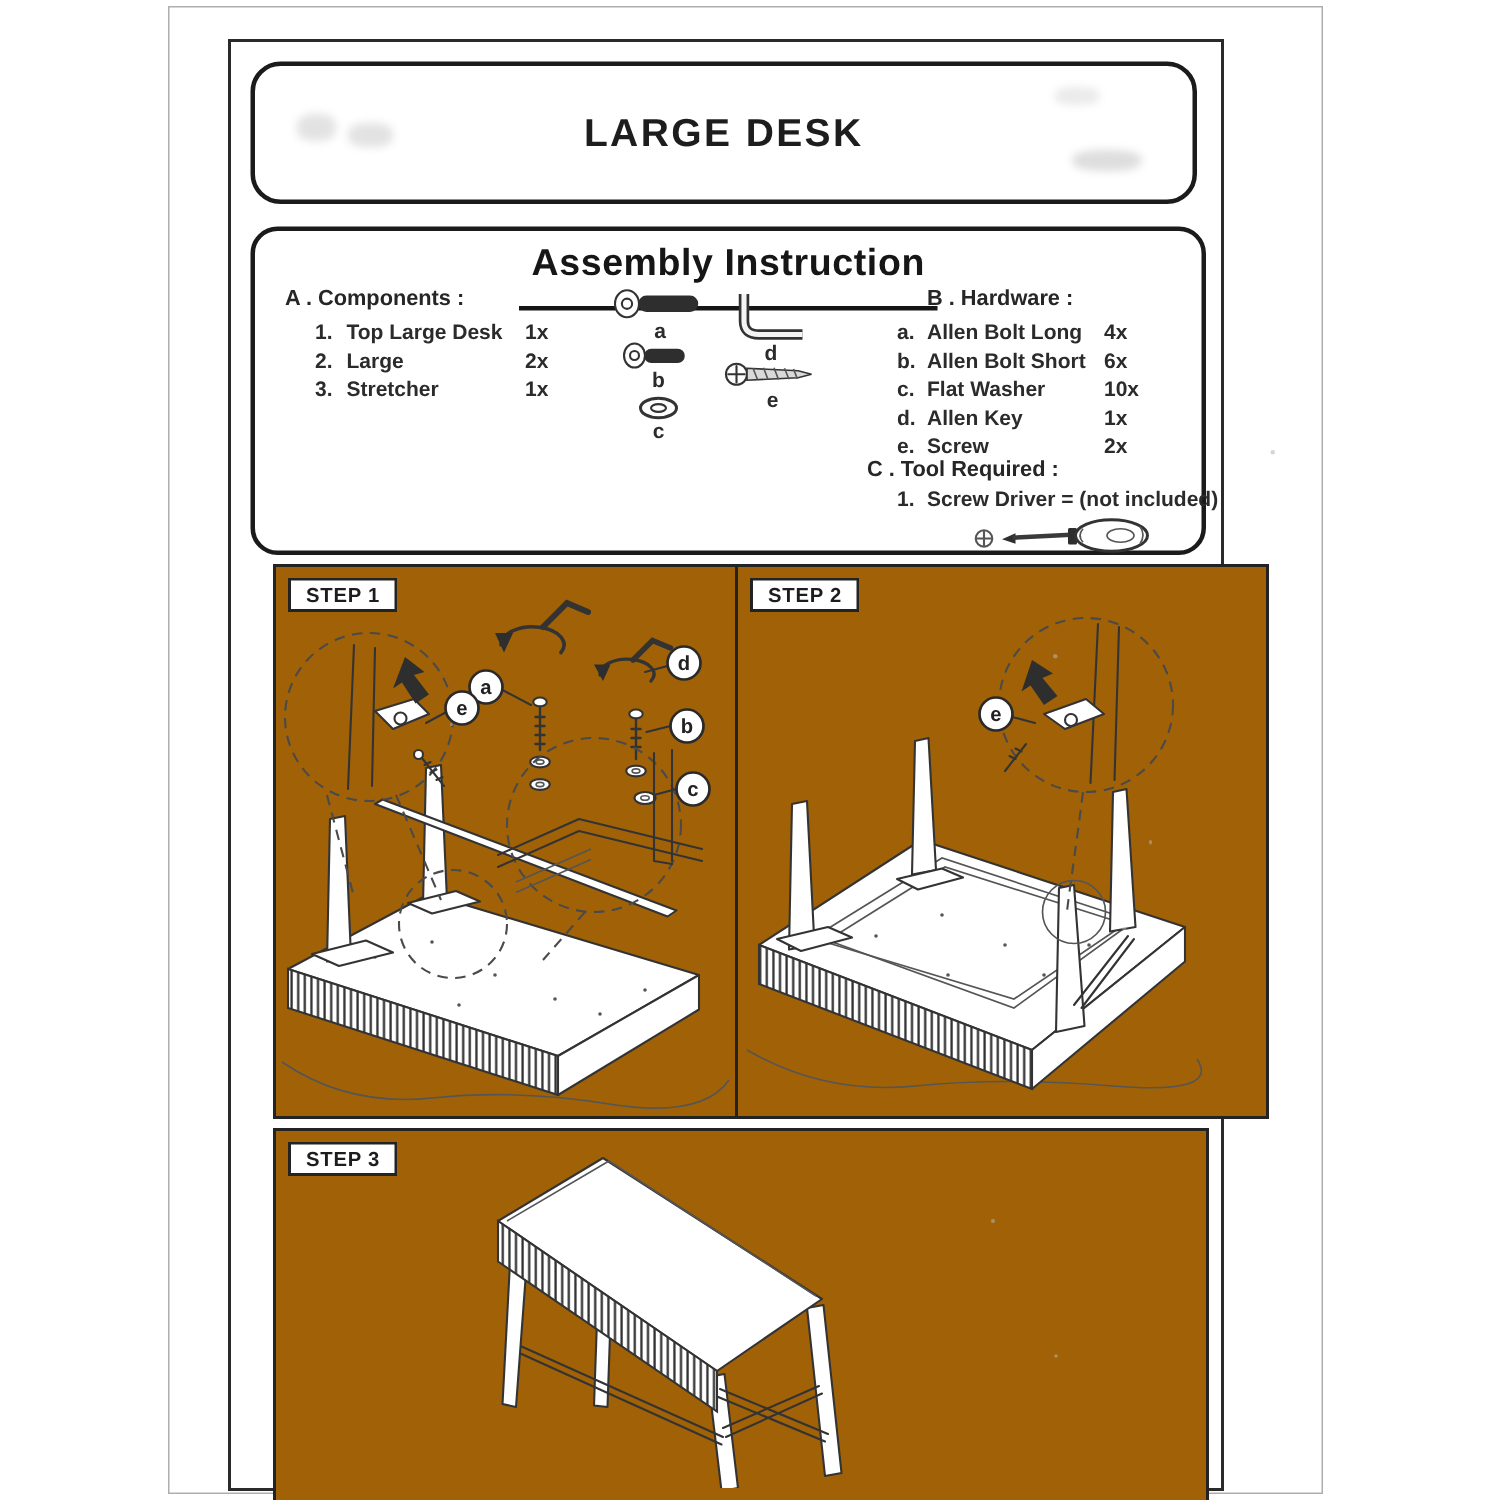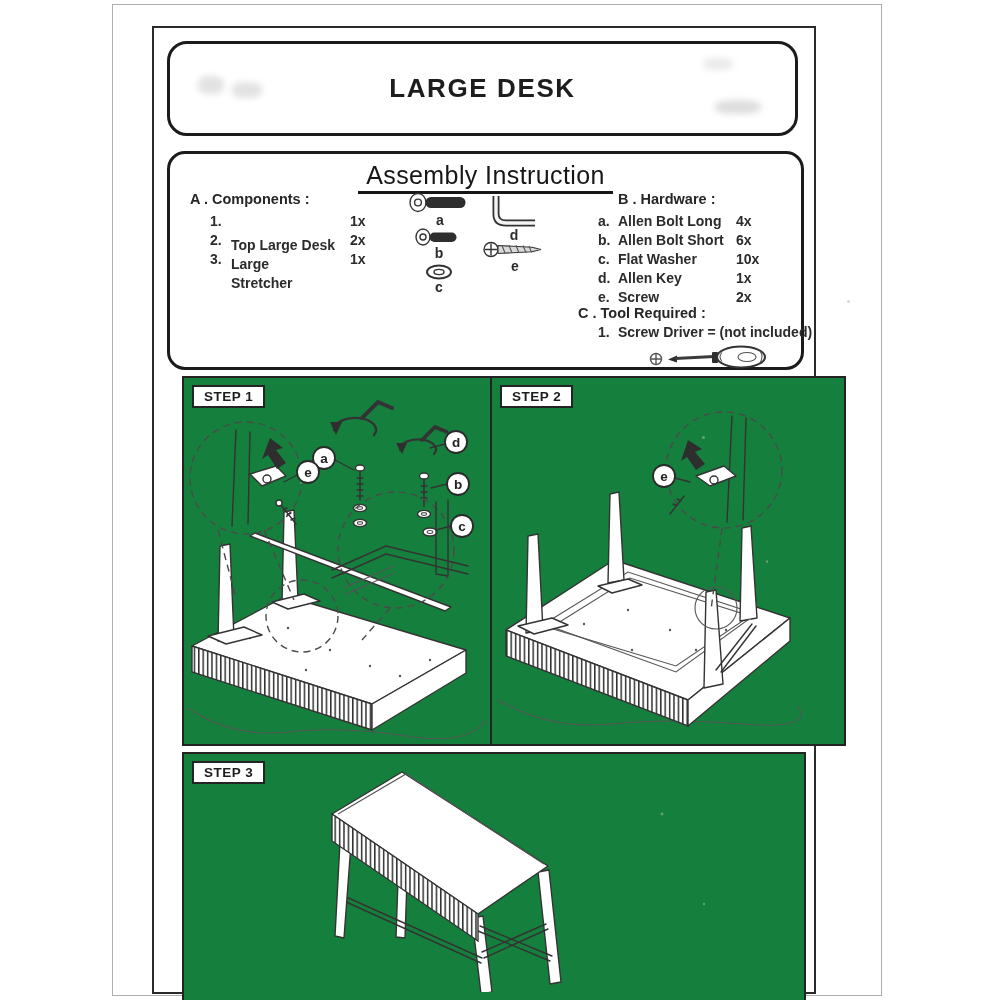--- a/index.html
+++ b/index.html
@@ -13,32 +13,32 @@
 
   
   .title-box{left:167px;top:41px;width:631px;height:95px;border:3px solid #1b1b1b;border-radius:20px;background:#fff;}
   .title-text{position:absolute;left:0;right:0;top:0;bottom:0;display:flex;align-items:center;justify-content:center;
               font-size:26px;font-weight:700;letter-spacing:1.6px;color:#1d1d1d;}
   .smudge{position:absolute;background:#9a9a9a;opacity:.28;filter:blur(3px);border-radius:40%;}
 
   
   .instr-box{left:167px;top:151px;width:637px;height:219px;border:3px solid #1b1b1b;border-radius:18px;background:#fff;}
   .heading-wrap{position:absolute;left:0;right:0;top:7px;text-align:center;}
-  .heading{display:inline-block;font-size:25px;font-weight:400;letter-spacing:.4px;color:#161616;
-           border-bottom:3.5px solid #161616;padding:0 8px 1px 8px;}
+  .heading{display:inline-block;font-size:25px;font-weight:700;letter-spacing:.4px;color:#161616;
+           border-bottom:3.5px solid #161616;padding:0 8px 14px 8px;}
   .sec-label{position:absolute;font-size:14.5px;font-weight:700;color:#262626;white-space:nowrap;}
   .row{position:absolute;height:18px;width:230px;font-size:14px;font-weight:700;color:#2b2b2b;white-space:nowrap;}
   .row .cell{position:absolute;top:0;}
-  .c-num{left:0;} .c-name{left:21px;margin-top:24px;} .c-qty{left:140px;}
+  .c-num{left:0;} .c-name{left:21px;} .c-qty{left:140px;}
   .h-key{left:0;} .h-name{left:20px;} .h-qty{left:138px;}
   .icon-wrap{position:absolute;text-align:center;}
   .icon-letter{font-size:14px;font-weight:700;color:#2b2b2b;line-height:12px;margin-top:1px;}
 
   
-  .step-panel{border:2px solid #232323;background:#15803d;}
+  .step-panel{border:2px solid #232323;background:#a16207;}
   #panel1{left:182px;top:376px;width:310px;height:370px;}
   #panel2{left:490px;top:376px;width:356px;height:370px;}
   #panel3{left:182px;top:752px;width:624px;height:256px;}
   .step-label{position:absolute;left:8px;top:7px;border:2px solid #232323;background:#fff;
               font-size:13.5px;font-weight:700;letter-spacing:.5px;padding:2px 10px;color:#1d1d1d;z-index:3;}
   .diagram{position:absolute;left:0;top:0;}
 
   
   svg{display:block;}
   svg .ln{stroke:#333;stroke-width:1.4;fill:none;stroke-linejoin:round;stroke-linecap:round;}

